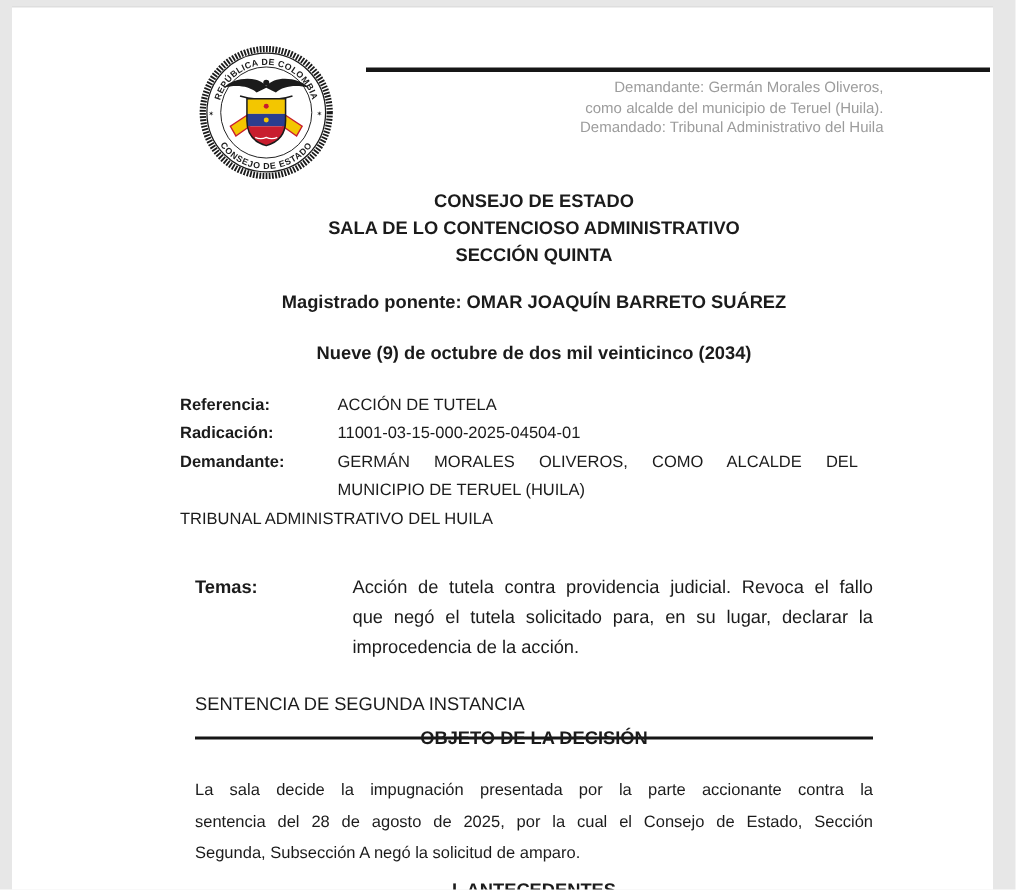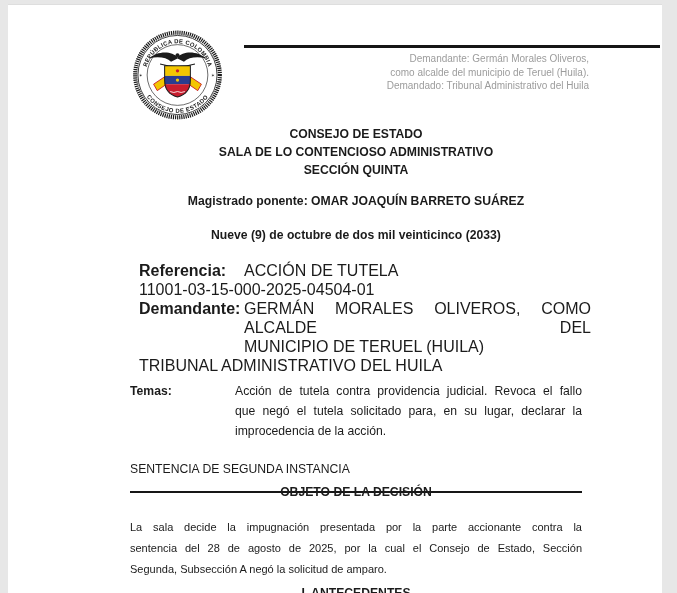--- a/index.html
+++ b/index.html
@@ -26,21 +26,21 @@
   
   .cblock{left:122px;width:452px;text-align:center;font-weight:bold;
           font-size:12.2px;line-height:18px}
   .title-block{top:120px}
   .magistrate{top:187px}
   .date-line{top:221px}
   .objeto-heading{top:478px}
   .antecedentes{top:579px}
 
   
-  .ref-block{left:131px;top:256px;width:452px;font-size:16px;line-height:19px}
+  .ref-block{left:112px;top:256px;width:452px;font-size:11px;line-height:19px}
   .temas-block{left:122px;top:376px;width:452px;font-size:12.2px;line-height:20px}
   .row{display:flex;align-items:flex-start}
   .rlabel{flex:0 0 105px;font-weight:bold}
   .rvalue{flex:1 1 auto}
 
   
   .jl{display:block;text-align:justify;text-align-last:justify}
   .ll{display:block;text-align:left}
 
   .sentencia{
@@ -107,28 +107,29 @@
     <div>como alcalde del municipio de Teruel (Huila).</div>
     <div>Demandado: Tribunal Administrativo del Huila</div>
   </div>
 
   <div class="abs cblock title-block">
     <div>CONSEJO DE ESTADO</div>
     <div>SALA DE LO CONTENCIOSO ADMINISTRATIVO</div>
     <div>SECCIÓN QUINTA</div>
   </div>
   <div class="abs cblock magistrate">Magistrado ponente: OMAR JOAQUÍN BARRETO SUÁREZ</div>
-  <div class="abs cblock date-line">Nueve (9) de octubre de dos mil veinticinco (2033)</div>
+  <div class="abs cblock date-line">Nueve (9) de octubre de dos mil veinticinco (2034)</div>
 
   <div class="abs ref-block">
     <div class="row">
       <span class="rlabel">Referencia:</span>
       <span class="rvalue">ACCIÓN DE TUTELA</span>
     </div>
     <div class="row">
+      <span class="rlabel">Radicación:</span>
       <span class="rvalue">11001-03-15-000-2025-04504-01</span>
     </div>
     <div class="row">
       <span class="rlabel">Demandante:</span>
       <span class="rvalue">
         <span class="jl">GERMÁN MORALES OLIVEROS, COMO ALCALDE DEL</span>
         <span class="ll">MUNICIPIO DE TERUEL (HUILA)</span>
       </span>
     </div>
     <div class="row">

